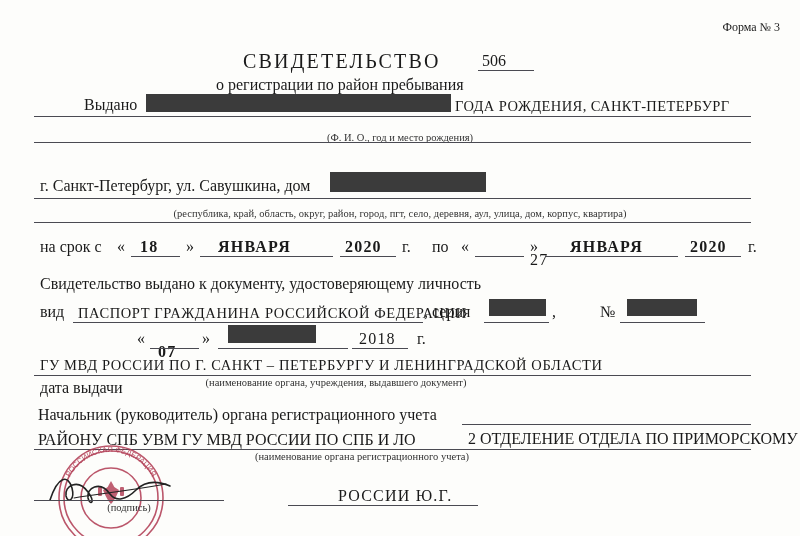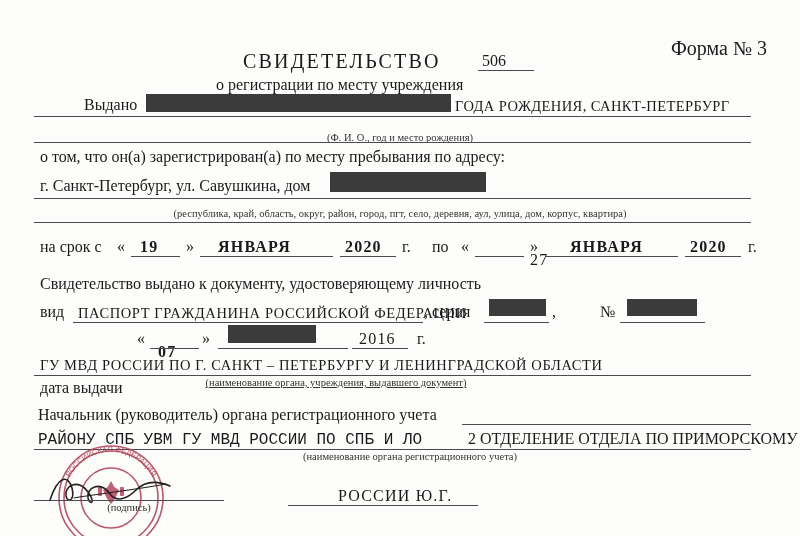--- a/index.html
+++ b/index.html
@@ -29,24 +29,23 @@
   .small-note {
     font-size: 10.5px;
     color: #333;
     text-align: center;
     position: absolute;
     white-space: nowrap;
   }
 
   
   .form-no {
-    right: 33px;
+    right: 20px;
     top: 20px;
-    font-size: 20px;
-    margin-top: 17px;
+    font-size: 12px;
   }
   .title-main {
     font-size: 20px;
     letter-spacing: 2.2px;
     left: 243px;
     top: 50px;
   }
   .title-sub {
     font-size: 16px;
     left: 216px;
@@ -84,42 +83,41 @@
 </head>
 <body>
 
 <div id="page">
 
   <div class="txt form-no">Форма № 3</div>
 
   <div class="txt title-main">СВИДЕТЕЛЬСТВО</div>
   <div class="txt doc-number">506</div>
   <div class="line" style="left:478px; top:70px; width:56px;"></div>
-  <div class="txt title-sub">о регистрации по месту учреждения</div>
+  <div class="txt title-sub">о регистрации по район пребывания</div>
 
   <div class="txt lbl" style="left:84px; top:96px;">Выдано</div>
   <div class="redact" style="left:146px; top:94px; width:305px; height:18px;"></div>
   <div class="txt" style="left:455px; top:98px; font-size:14.5px; letter-spacing:0.4px;">ГОДА РОЖДЕНИЯ, САНКТ-ПЕТЕРБУРГ</div>
   <div class="line" style="left:34px; top:116px; width:717px;"></div>
 
   <div class="small-note" style="left:0; top:132px; width:800px;">(Ф. И. О., год и место рождения)</div>
   <div class="line" style="left:34px; top:142px; width:717px;"></div>
 
-  <div class="txt lbl" style="left:40px; top:148px;">о том, что он(а) зарегистрирован(а) по месту пребывания по адресу:</div>
 
   <div class="txt lbl" style="left:40px; top:177px;">г. Санкт-Петербург, ул. Савушкина, дом</div>
   <div class="redact" style="left:330px; top:172px; width:156px; height:20px;"></div>
   <div class="line" style="left:34px; top:198px; width:717px;"></div>
 
   <div class="small-note" style="left:0; top:208px; width:800px;">(республика, край, область, округ, район, город, пгт, село, деревня, аул, улица, дом, корпус, квартира)</div>
   <div class="line" style="left:34px; top:222px; width:717px;"></div>
 
   <div class="txt lbl" style="left:40px; top:238px;">на срок с</div>
   <div class="txt lbl" style="left:117px; top:238px;">«</div>
-  <div class="txt lbl spaced" style="left:140px; top:238px; font-weight:bold;">19</div>
+  <div class="txt lbl spaced" style="left:140px; top:238px; font-weight:bold;">18</div>
   <div class="line" style="left:131px; top:256px; width:49px;"></div>
   <div class="txt lbl" style="left:186px; top:238px;">»</div>
   <div class="txt lbl spaced" style="left:218px; top:238px; font-weight:bold;">ЯНВАРЯ</div>
   <div class="line" style="left:200px; top:256px; width:133px;"></div>
   <div class="txt lbl spaced" style="left:345px; top:238px; font-weight:bold;">2020</div>
   <div class="line" style="left:340px; top:256px; width:56px;"></div>
   <div class="txt lbl" style="left:402px; top:238px;">г.</div>
   <div class="txt lbl" style="left:432px; top:238px;">по</div>
   <div class="txt lbl" style="left:461px; top:238px;">«</div>
   <div class="txt lbl spaced" style="left:484px; top:251px; font-weight:normal;margin-left:46px;">27</div>
@@ -144,34 +142,34 @@
   <div class="redact" style="left:627px; top:299px; width:70px; height:17px;"></div>
   <div class="line" style="left:620px; top:322px; width:85px;"></div>
 
   <div class="txt lbl" style="left:40px; top:343px;margin-top:36px;">дата выдачи</div>
   <div class="txt lbl" style="left:137px; top:330px;">«</div>
   <div class="txt lbl spaced" style="left:158px; top:343px; font-weight:bold;">07</div>
   <div class="line" style="left:150px; top:348px; width:49px;"></div>
   <div class="txt lbl" style="left:202px; top:330px;">»</div>
   <div class="redact" style="left:228px; top:325px; width:88px; height:18px;"></div>
   <div class="line" style="left:218px; top:348px; width:130px;"></div>
-  <div class="txt lbl spaced" style="left:359px; top:330px;">2016</div>
+  <div class="txt lbl spaced" style="left:359px; top:330px;">2018</div>
   <div class="line" style="left:352px; top:348px; width:56px;"></div>
   <div class="txt lbl" style="left:417px; top:330px;">г.</div>
 
   <div class="txt caps-small" style="left:40px; top:357px;">ГУ  МВД  РОССИИ  ПО  Г. САНКТ – ПЕТЕРБУРГУ  И  ЛЕНИНГРАДСКОЙ ОБЛАСТИ</div>
   <div class="line" style="left:34px; top:375px; width:717px;"></div>
-  <div class="small-note" style="left:0; top:377px; width:672px;text-decoration:underline;">(наименование органа, учреждения, выдавшего документ)</div>
+  <div class="small-note" style="left:0; top:377px; width:672px;">(наименование органа, учреждения, выдавшего документ)</div>
 
   <div class="txt lbl" style="left:38px; top:406px;">Начальник (руководитель) органа регистрационного учета</div>
   <div class="txt lbl" style="left:468px; top:430px;">2 ОТДЕЛЕНИЕ ОТДЕЛА  ПО ПРИМОРСКОМУ</div>
   <div class="line" style="left:462px; top:424px; width:289px;"></div>
-  <div class="txt lbl" style="left:38px; top:431px;font-family:Liberation Mono, monospace;">РАЙОНУ СПБ УВМ  ГУ  МВД РОССИИ  ПО СПБ  И  ЛО</div>
+  <div class="txt lbl" style="left:38px; top:431px;">РАЙОНУ СПБ УВМ  ГУ  МВД РОССИИ  ПО СПБ  И  ЛО</div>
   <div class="line" style="left:34px; top:449px; width:717px;"></div>
-  <div class="small-note" style="left:0; top:451px; width:724px;margin-left:48px;">(наименование органа регистрационного учета)</div>
+  <div class="small-note" style="left:0; top:451px; width:724px;">(наименование органа регистрационного учета)</div>
 
   <div id="stamp">
     <svg width="150" height="110" viewBox="0 0 150 110">
       <g fill="none" stroke="#b03a52" stroke-width="1.6" opacity="0.85">
         <circle cx="75" cy="55" r="52"></circle>
         <circle cx="75" cy="55" r="47"></circle>
         <circle cx="75" cy="55" r="30"></circle>
       </g>
       <g opacity="0.8" fill="#b03a52">
         <path d="M75 38 l5 9 h-10 z"></path>

